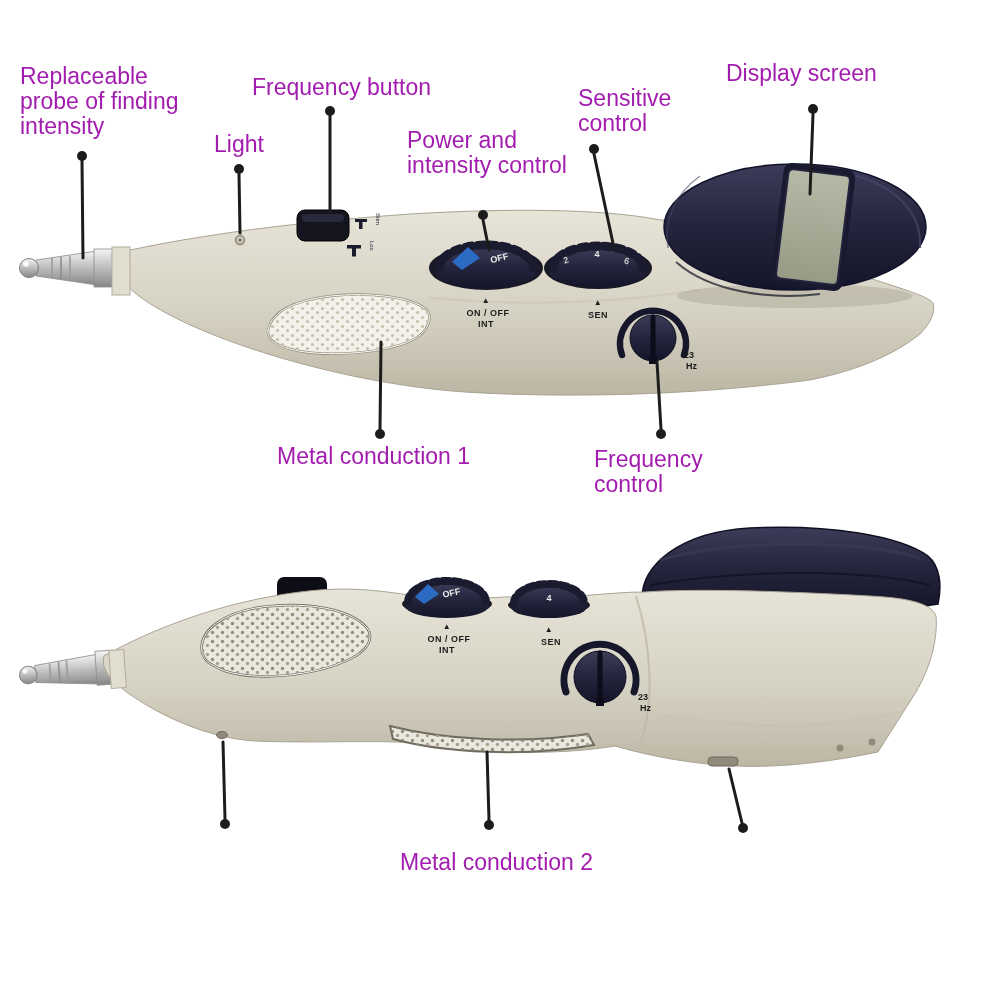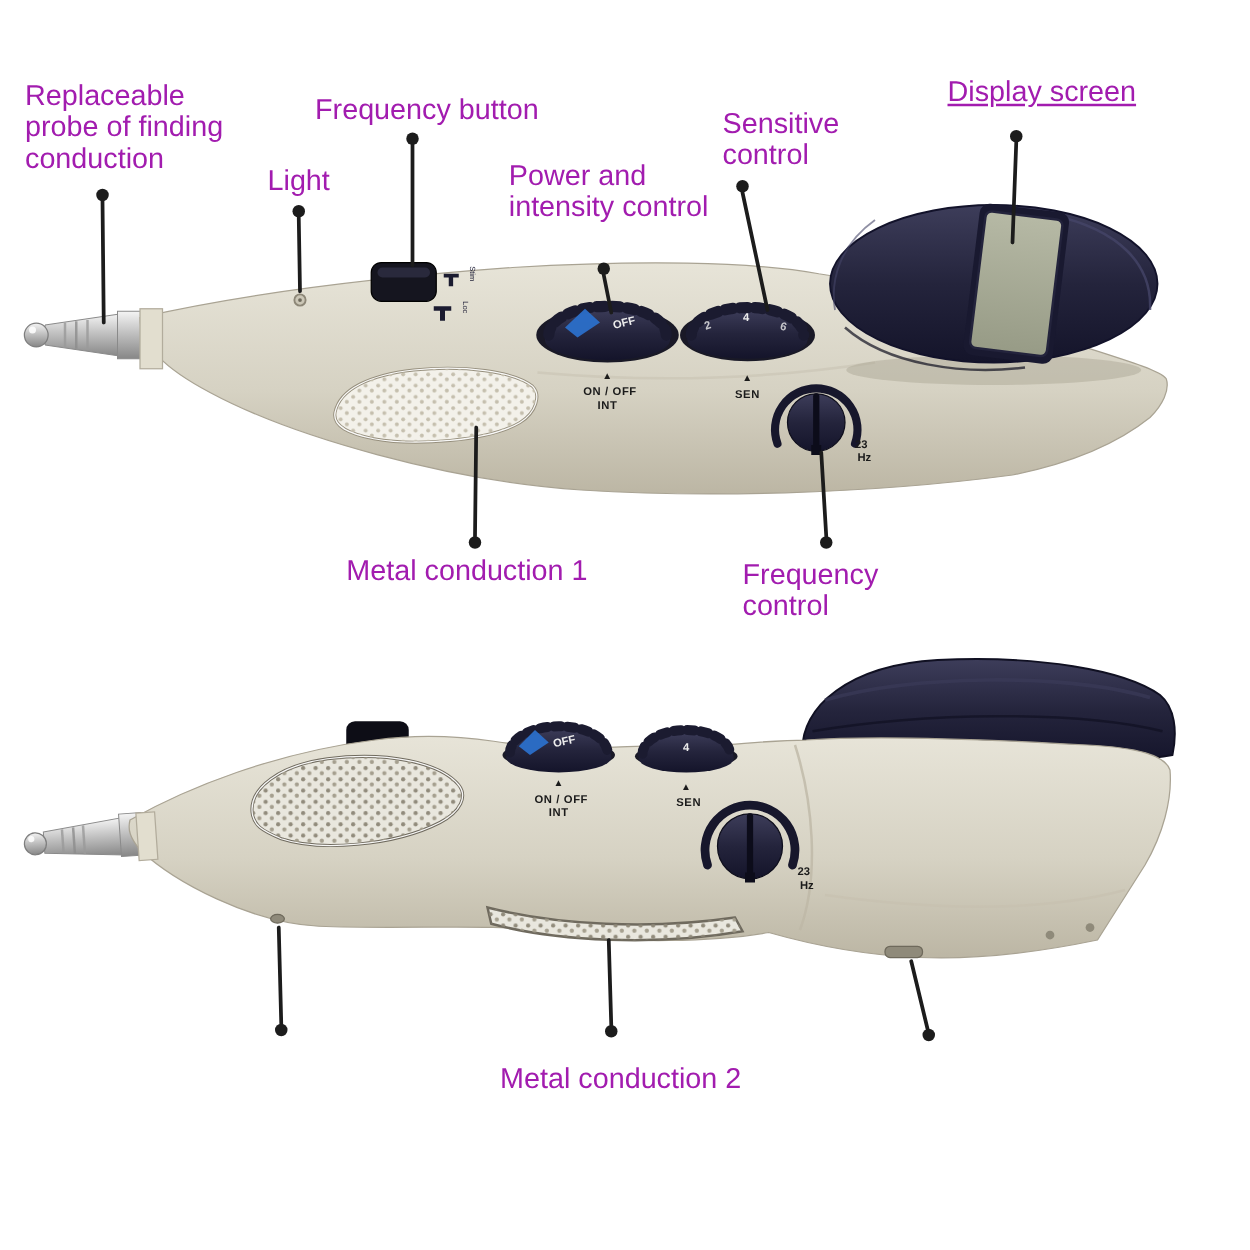--- a/index.html
+++ b/index.html
@@ -253,42 +253,42 @@
     <line x1="487" y1="752" x2="489" y2="820"></line>
         <circle cx="489" cy="825" r="5" stroke="none"></circle>
     <line x1="729" y1="769" x2="742" y2="823"></line>
         <circle cx="743" cy="828" r="5" stroke="none"></circle>
   </g>
 </svg>
 
 <div class="callout" style="left:20px; top:64px;">
   <div>Replaceable</div>
   <div>probe of finding</div>
-  <div>conduction</div>
+  <div>intensity</div>
 </div>
 
 <div class="callout" style="left:214px; top:132px;">
   <div>Light</div>
 </div>
 
 <div class="callout" style="left:252px; top:75px;">
   <div>Frequency button</div>
 </div>
 
 <div class="callout" style="left:407px; top:128px;">
   <div>Power and</div>
   <div>intensity control</div>
 </div>
 
 <div class="callout" style="left:578px; top:86px;">
   <div>Sensitive</div>
   <div>control</div>
 </div>
 
-<div class="callout" style="left:758px; top:61px;text-decoration:underline;">
+<div class="callout" style="left:726px; top:61px;">
   <div>Display screen</div>
 </div>
 
 <div class="callout" style="left:277px; top:444px;text-align:right;">
   <div>Metal conduction 1</div>
 </div>
 
 <div class="callout" style="left:594px; top:447px;">
   <div>Frequency</div>
   <div>control</div>

